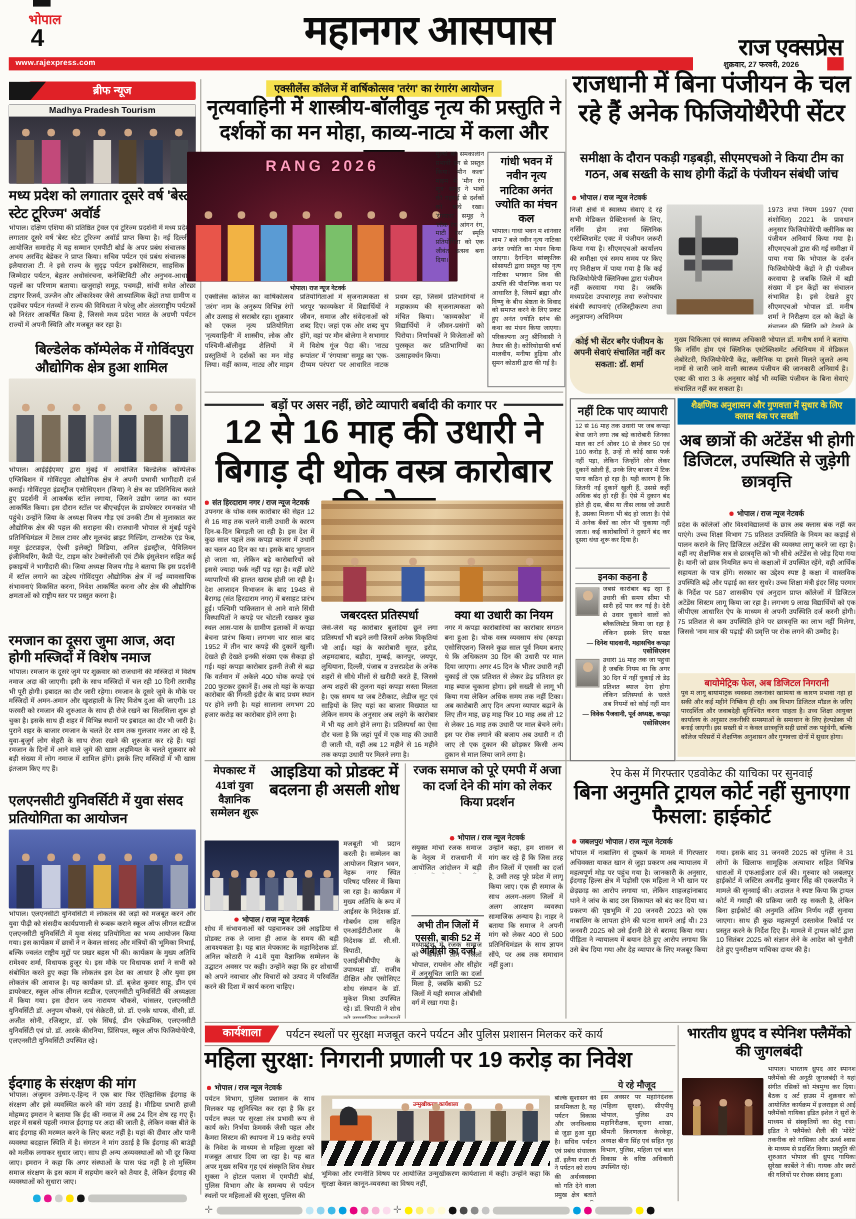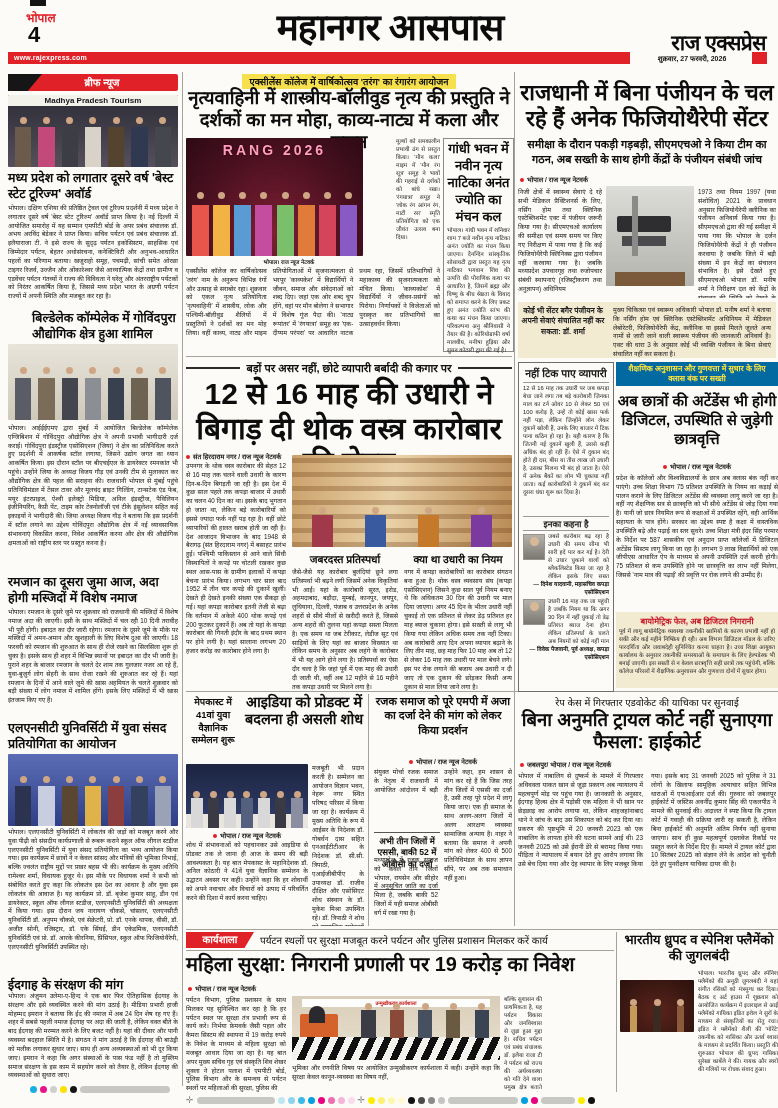--- a/index.html
+++ b/index.html
@@ -34,21 +34,21 @@
   .qbox{background:#f3ead2;display:flex;}
   .qhead{width:84px;padding:4px 3px;font-size:7.6px;font-weight:800;text-align:center;color:#222;line-height:1.35;}
   .qbody{flex:1;padding:4px 5px;}
   .cream{background:#f3ead2;}
   .att-kicker{background:#0369a1;color:#ffe43d;font-weight:700;font-size:7.8px;text-align:center;padding:2px 3px;line-height:1.3;}
   .bio-head{color:#c41423;font-weight:800;font-size:8.2px;text-align:center;margin-bottom:2px;}
   .ws-label{background:#e02127;color:#fff;font-weight:800;font-size:10px;text-align:center;line-height:16px;clip-path:polygon(0 0,100% 0,86% 100%,0 100%);}
   .pull{font-size:8.6px;font-weight:800;line-height:1.32;text-align:center;color:#101010;border-top:1px solid #555;border-bottom:1px solid #555;padding:3px 1px;background:#fcfbf7;}
   .pres-head{font-size:8.2px;font-weight:800;text-align:center;border-bottom:1px solid #888;padding-bottom:1px;margin-bottom:2px;}
   .mini-box{border:1px solid #8a8a8a;padding:2px 3px;}
-  .mini-head{font-size:13px;font-weight:800;text-align:center;line-height:1.3;margin-bottom:2px;color:#0d0d0d;}
+  .mini-head{font-size:10px;font-weight:800;text-align:center;line-height:1.3;margin-bottom:2px;color:#0d0d0d;}
   .brief-hd{display:flex;height:17px;}
   .brief-tri{width:34px;background:#161616;clip-path:polygon(0 0,100% 0,58% 100%,0 100%);}
   .brief-red{flex:1;background:#e02127;color:#fff;font-weight:800;font-size:10px;text-align:center;line-height:17px;margin-left:-16px;border-radius:2px;}
   .regrow{display:flex;align-items:center;gap:3px;}
   .rd{width:7px;height:7px;border-radius:50%;flex:0 0 auto;}
   .rcap{height:7px;border-radius:4px;background:#c7c7c3;flex:0 0 auto;}
   .rx{color:#8a8a8a;font-size:9px;line-height:7px;flex:0 0 auto;}
   .masthead-title{font-weight:900;font-size:37px;letter-spacing:-1px;color:#0c0c0c;text-align:center;line-height:1.1;}
   .brand{font-weight:900;font-size:21px;color:#0c0c0c;text-align:right;letter-spacing:-0.5px;}
   .redbar{background:#e02127;}
@@ -140,21 +140,21 @@
       <span class="rd" style="background:#ffe000;"></span>
       <span class="rd" style="background:#151515;"></span>
       <span class="rcap" style="width:90px;"></span>
   </div>
 
   <div class="abs" style="left:186px;top:71px;width:326px;text-align:center;">
     <span class="kicker-yellow">एक्सीलेंस कॉलेज में वार्षिकोत्सव 'तरंग' का रंगारंग आयोजन</span>
   </div>
   <div class="abs hl" style="left:186px;top:87px;width:326px;font-size:18.5px;line-height:1.2;">नृत्यवाहिनी में शास्त्रीय-बॉलीवुड नृत्य की प्रस्तुति ने दर्शकों का मन मोहा, काव्य-नाट्य में कला और सृजन</div>
 
-  <div class="ph" style="left:186px;top:138px;width:177px;height:118px;background:radial-gradient(ellipse at 50% 80%,#7d2033 0%,#4a1020 60%,#2d0a14 100%);">
+  <div class="ph" style="left:170px;top:138px;width:246px;height:118px;background:radial-gradient(ellipse at 50% 80%,#7d2033 0%,#4a1020 60%,#2d0a14 100%);">
     <div class="banner-dance">RANG 2026</div>
     <div class="figs" style="height:58%;">
       <i style="color:#e8554a;"></i>
         <i style="color:#f2b344;"></i>
         <i style="color:#5a9bd4;"></i>
         <i style="color:#c44da0;"></i>
         <i style="color:#7ac06a;"></i>
         <i style="color:#e07b3a;"></i>
         <i style="color:#d4445a;"></i>
         <i style="color:#8a5ac4;"></i>
@@ -215,33 +215,33 @@
   <div class="abs body" style="left:186px;top:841px;width:122px;height:85px;">शोध में संभावनाओं को पहचानकर उसे आइडिया से प्रोडक्ट तक ले जाना ही आज के समय की बड़ी आवश्यकता है। यह बात मेपकास्ट के महानिदेशक डॉ. अनिल कोठारी ने 41वें युवा वैज्ञानिक सम्मेलन के उद्घाटन अवसर पर कही। उन्होंने कहा कि हर शोधार्थी को अपने नवाचार और विचारों को उत्पाद में परिवर्तित करने की दिशा में कार्य करना चाहिए।</div>
   <div class="abs body" style="left:312px;top:764px;width:52px;height:162px;">मजबूती भी प्रदान करती है। सम्मेलन का आयोजन विज्ञान भवन, नेहरू नगर स्थित परिषद परिसर में किया जा रहा है। कार्यक्रम में मुख्य अतिथि के रूप में आईसर के निदेशक डॉ. गोबर्धन दास सहित एनआईटीटीआर के निदेशक डॉ. सी.सी. त्रिपाठी, एआईजीबीपीए के उपाध्यक्ष डॉ. राजीव दीक्षित और एसोसिएट शोध संस्थान के डॉ. मुकेश मिश्रा उपस्थित रहे। डॉ. त्रिपाठी ने शोध को सामाजिक सरोकारों से जोड़ने और सेमीकंडक्टर जैसे उभरते क्षेत्रों में कार्य की आवश्यकता पर बल दिया, वहीं डॉ. मिश्रा ने स्थानीय संसाधनों के आधार पर समग्र एवं सतत विकास उन्मुख शोध की आवश्यकता बताई। सम्मेलन के पहले दिन 11 संकायों में 170 शोध पत्र प्रस्तुत किए गए। शुक्रवार को 10 संकायों के 112 शोध पत्र प्रस्तुत होंगे।</div>
 
   <div class="abs hl" style="left:374px;top:694px;width:138px;font-size:11px;line-height:1.3;font-weight:700;">रजक समाज को पूरे एमपी में अजा का दर्जा देने की मांग को लेकर किया प्रदर्शन</div>
   <div class="abs byline" style="left:374px;top:757px;width:138px;text-align:center;"><span class="dot"></span><span>भोपाल / राज न्यूज नेटवर्क</span></div>
   <div class="abs body" style="left:374px;top:768px;width:64px;height:26px;">संयुक्त मोर्चा रजक समाज के नेतृत्व में राजधानी में आयोजित आंदोलन में बड़ी संख्या में लोग जुटे। वरिष्ठ संयोजक कैलाश नाहर ने कहा कि</div>
   <div class="abs pull" style="left:374px;top:832px;width:64px;height:50px;">अभी तीन जिलों में एससी, बाकी 52 में ओबीसी का दर्जा</div>
   <div class="abs body" style="left:374px;top:856px;width:64px;height:70px;">मध्यप्रदेश में रजक समाज को केवल तीन जिलों भोपाल, रायसेन और सीहोर में अनुसूचित जाति का दर्जा मिला है, जबकि बाकी 52 जिलों में यही समाज ओबीसी वर्ग में रखा गया है।</div>
   <div class="abs body" style="left:444px;top:768px;width:68px;height:158px;">उन्होंने कहा, हम शासन से मांग कर रहे हैं कि जिस तरह तीन जिलों में एससी का दर्जा है, उसी तरह पूरे प्रदेश में लागू किया जाए। एक ही समाज के साथ अलग-अलग जिलों में अलग आरक्षण व्यवस्था सामाजिक अन्याय है। नाहर ने बताया कि समाज ने अपनी मांग को लेकर 400 से 500 प्रतिनिधिमंडल के साथ ज्ञापन सौंपे, पर अब तक समाधान नहीं हुआ।</div>
 
-  <div class="abs hl" style="left:518px;top:80px;width:258px;font-size:22px;line-height:1.18;">राजधानी में बिना पंजीयन के चल रहे हैं अनेक फिजियोथैरेपी सेंटर</div>
+  <div class="abs hl" style="left:518px;top:64px;width:258px;font-size:22px;line-height:1.18;">राजधानी में बिना पंजीयन के चल रहे हैं अनेक फिजियोथैरेपी सेंटर</div>
   <div class="abs hl" style="left:518px;top:137px;width:258px;font-size:11px;line-height:1.35;font-weight:700;">समीक्षा के दौरान पकड़ी गड़बड़ी, सीएमएचओ ने किया टीम का गठन, अब सख्ती के साथ होगी केंद्रों के पंजीयन संबंधी जांच</div>
   <div class="abs byline" style="left:520px;top:175px;width:180px;"><span class="dot"></span><span>भोपाल / राज न्यूज नेटवर्क</span></div>
   <div class="abs body" style="left:518px;top:188px;width:84px;height:110px;">निजी क्षेत्रों में स्वास्थ्य सेवाएं दे रहे सभी मेडिकल प्रैक्टिशनर्स के लिए, नर्सिंग होम तथा क्लिनिक एस्टेब्लिशमेंट एक्ट में पंजीयन जरूरी किया गया है। सीएमएचओ कार्यालय की समीक्षा एवं समय समय पर किए गए निरीक्षण में पाया गया है कि कई फिजियोथैरेपी क्लिनिक्स द्वारा पंजीयन नहीं करवाया गया है। जबकि मध्यप्रदेश उपचारगृह तथा रुजोपचार संबंधी स्थापनाएं (रजिस्ट्रीकरण तथा अनुज्ञापन) अधिनियम</div>
   <div class="ph" style="left:606px;top:186px;width:88px;height:100px;background:linear-gradient(#dcdcd8,#b4b4ae);">
     <div style="position:absolute;left:12%;top:30%;width:62%;height:16%;background:#2e2e30;border-radius:2px;"></div>
     <div style="position:absolute;left:18%;top:50%;width:50%;height:10%;background:#4a4a4e;"></div>
     <div style="position:absolute;left:30%;top:10%;width:6%;height:60%;background:#8a8a88;"></div>
     <div style="position:absolute;left:10%;bottom:0;right:10%;height:14%;background:#7a5a3a;"></div>
   </div>
   <div class="abs body" style="left:698px;top:188px;width:78px;height:110px;">1973 तथा नियम 1997 (यथा संशोधित) 2021 के प्रावधान अनुसार फिजियोथैरेपी क्लीनिक का पंजीयन अनिवार्य किया गया है। सीएमएचओ द्वारा की गई समीक्षा में पाया गया कि भोपाल के दर्जन फिजियोथैरेपी केंद्रों ने ही पंजीयन करवाया है जबकि जिले में बड़ी संख्या में इन केंद्रों का संचालन संभावित है। इसे देखते हुए सीएमएचओ भोपाल डॉ. मनीष शर्मा ने निरीक्षण दल को केंद्रों के संचालन की स्थिति को देखने के निर्देश दिए हैं।</div>
 
-  <div class="abs qbox" style="left:518px;top:302px;width:258px;height:56px;">
+  <div class="abs qbox" style="left:518px;top:302px;width:258px;height:56px;border-radius:18px;">
     <div class="qhead">कोई भी सेंटर बगैर पंजीयन के अपनी सेवाएं संचालित नहीं कर सकता: डॉ. शर्मा</div>
     <div class="qbody body" style="height:auto;">मुख्य चिकित्सा एवं स्वास्थ्य अधिकारी भोपाल डॉ. मनीष शर्मा ने बताया कि नर्सिंग होम एवं क्लिनिक एस्टेब्लिशमेंट अधिनियम में मेडिकल लेबोरेटरी, फिजियोथैरेपी केंद्र, क्लीनिक या इससे मिलते जुलते अन्य नामों से जारी जाने वाली स्वास्थ्य पंजीयन की जानकारी अनिवार्य है। एक्ट की धारा 3 के अनुसार कोई भी व्यक्ति पंजीयन के बिना सेवाएं संचालित नहीं कर सकता है।</div>
   </div>
 
   <div class="abs boxed" style="left:518px;top:362px;width:86px;height:322px;padding:3px 4px;">
     <div class="vy-title">नहीं टिक पाए व्यापारी</div>
     <div class="body-sm" style="height:128px;">12 से 16 माह तक उधारी पर जब कपड़ा बेचा जाने लगा तब बड़े कारोबारी जिनका माल का टर्न ओवर 10 से लेकर 50 एवं 100 करोड़ है, उन्हें तो कोई खास फर्क नहीं पड़ा, लेकिन जिन्होंने लोन लेकर दुकानें खोली हैं, उनके लिए बाजार में टिक पाना कठिन हो रहा है। यही कारण है कि जितनी नई दुकानें खुली हैं, उससे कहीं अधिक बंद हो रही हैं। ऐसे में दुकान बंद होते ही दस, बीस या तीस लाख जो उधारी है, उसका मिलना भी बंद हो जाता है। ऐसे में अनेक बैंकों का लोन भी चुकाया नहीं जाता। कई कारोबारियों ने दुकानें बंद कर दूसरा धंधा शुरू कर दिया है।</div>
     <div class="inka">इनका कहना है</div>
     <div style="overflow:hidden;">
       <div class="avatar"></div>
@@ -284,20 +284,24 @@
     <div class="figs" style="left:30%;height:58%;bottom:34%;">
       <i style="color:#3c3c46;"></i>
         <i style="color:#8a4a3a;"></i>
         <i style="color:#46505e;"></i>
         <i style="color:#6a5a42;"></i>
         <i style="color:#3a4452;"></i>
     </div>
   </div>
   <div class="abs body" style="left:292px;top:1064px;width:208px;height:28px;">भूमिका और रणनीति विषय पर आयोजित उन्मुखीकरण कार्यशाला में कही। उन्होंने कहा कि सुरक्षा केवल कानून-व्यवस्था का विषय नहीं,</div>
   <div class="abs body-sm" style="left:504px;top:996px;width:38px;height:96px;">बल्कि सुशासन की प्राथमिकता है, यह पर्यटन विकास और जनविश्वास से जुड़ा हुआ मुद्दा है। सचिव पर्यटन एवं प्रबंध संचालक डॉ. इलैया राजा टी ने पर्यटन को राज्य की अर्थव्यवस्था को गति देने वाला प्रमुख क्षेत्र बताते हुए कहा कि महिला सुरक्षा पर्यटन विकास की अनिवार्य शर्त है। सेफ टूरिस्ट डेस्टिनेशन फॉर वीमेन परियोजना के तहत आयोजित कार्यशाला में जेंडर-संवेदनशील पुलिसिंग, त्वरित प्रतिक्रिया तंत्र, हेल्पलाइन व्यवस्था और सामुदायिक भागीदारी जैसे विषयों पर चर्चा की गई।</div>
+  <div class="abs" style="left:546px;top:980px;width:66px;height:112px;">
+    <div class="pres-head">ये रहे मौजूद</div>
+    <div class="body-sm" style="height:96px;">इस अवसर पर महानिदेशक (महिला सुरक्षा), सीएपीयू भोपाल, पुलिस उप महानिरीक्षक, सूचना शाखा, श्रीमती किरणलता केरकेट्टा, अध्यक्ष बीना सिंह एवं सहित गृह विभाग, पुलिस, महिला एवं बाल विकास के वरिष्ठ अधिकारी उपस्थित रहे।</div>
+  </div>
 
   <div class="abs hl" style="left:620px;top:932px;width:158px;font-size:13px;line-height:1.25;">भारतीय ध्रुपद व स्पेनिश फ्लैमेंको की जुगलबंदी</div>
   <div class="abs" style="left:620px;top:970px;width:158px;height:122px;overflow:hidden;">
     <div class="ph" style="position:relative;float:left;width:74px;height:52px;margin:10px 4px 2px 0;background:radial-gradient(ellipse at 50% 60%,#5a241c,#2a110d);">
       <div class="figs" style="height:68%;">
         <i style="color:#c49a5a;"></i>
           <i style="color:#3a2a20;"></i>
           <i style="color:#8a5a3a;"></i>
       </div>
     </div>

